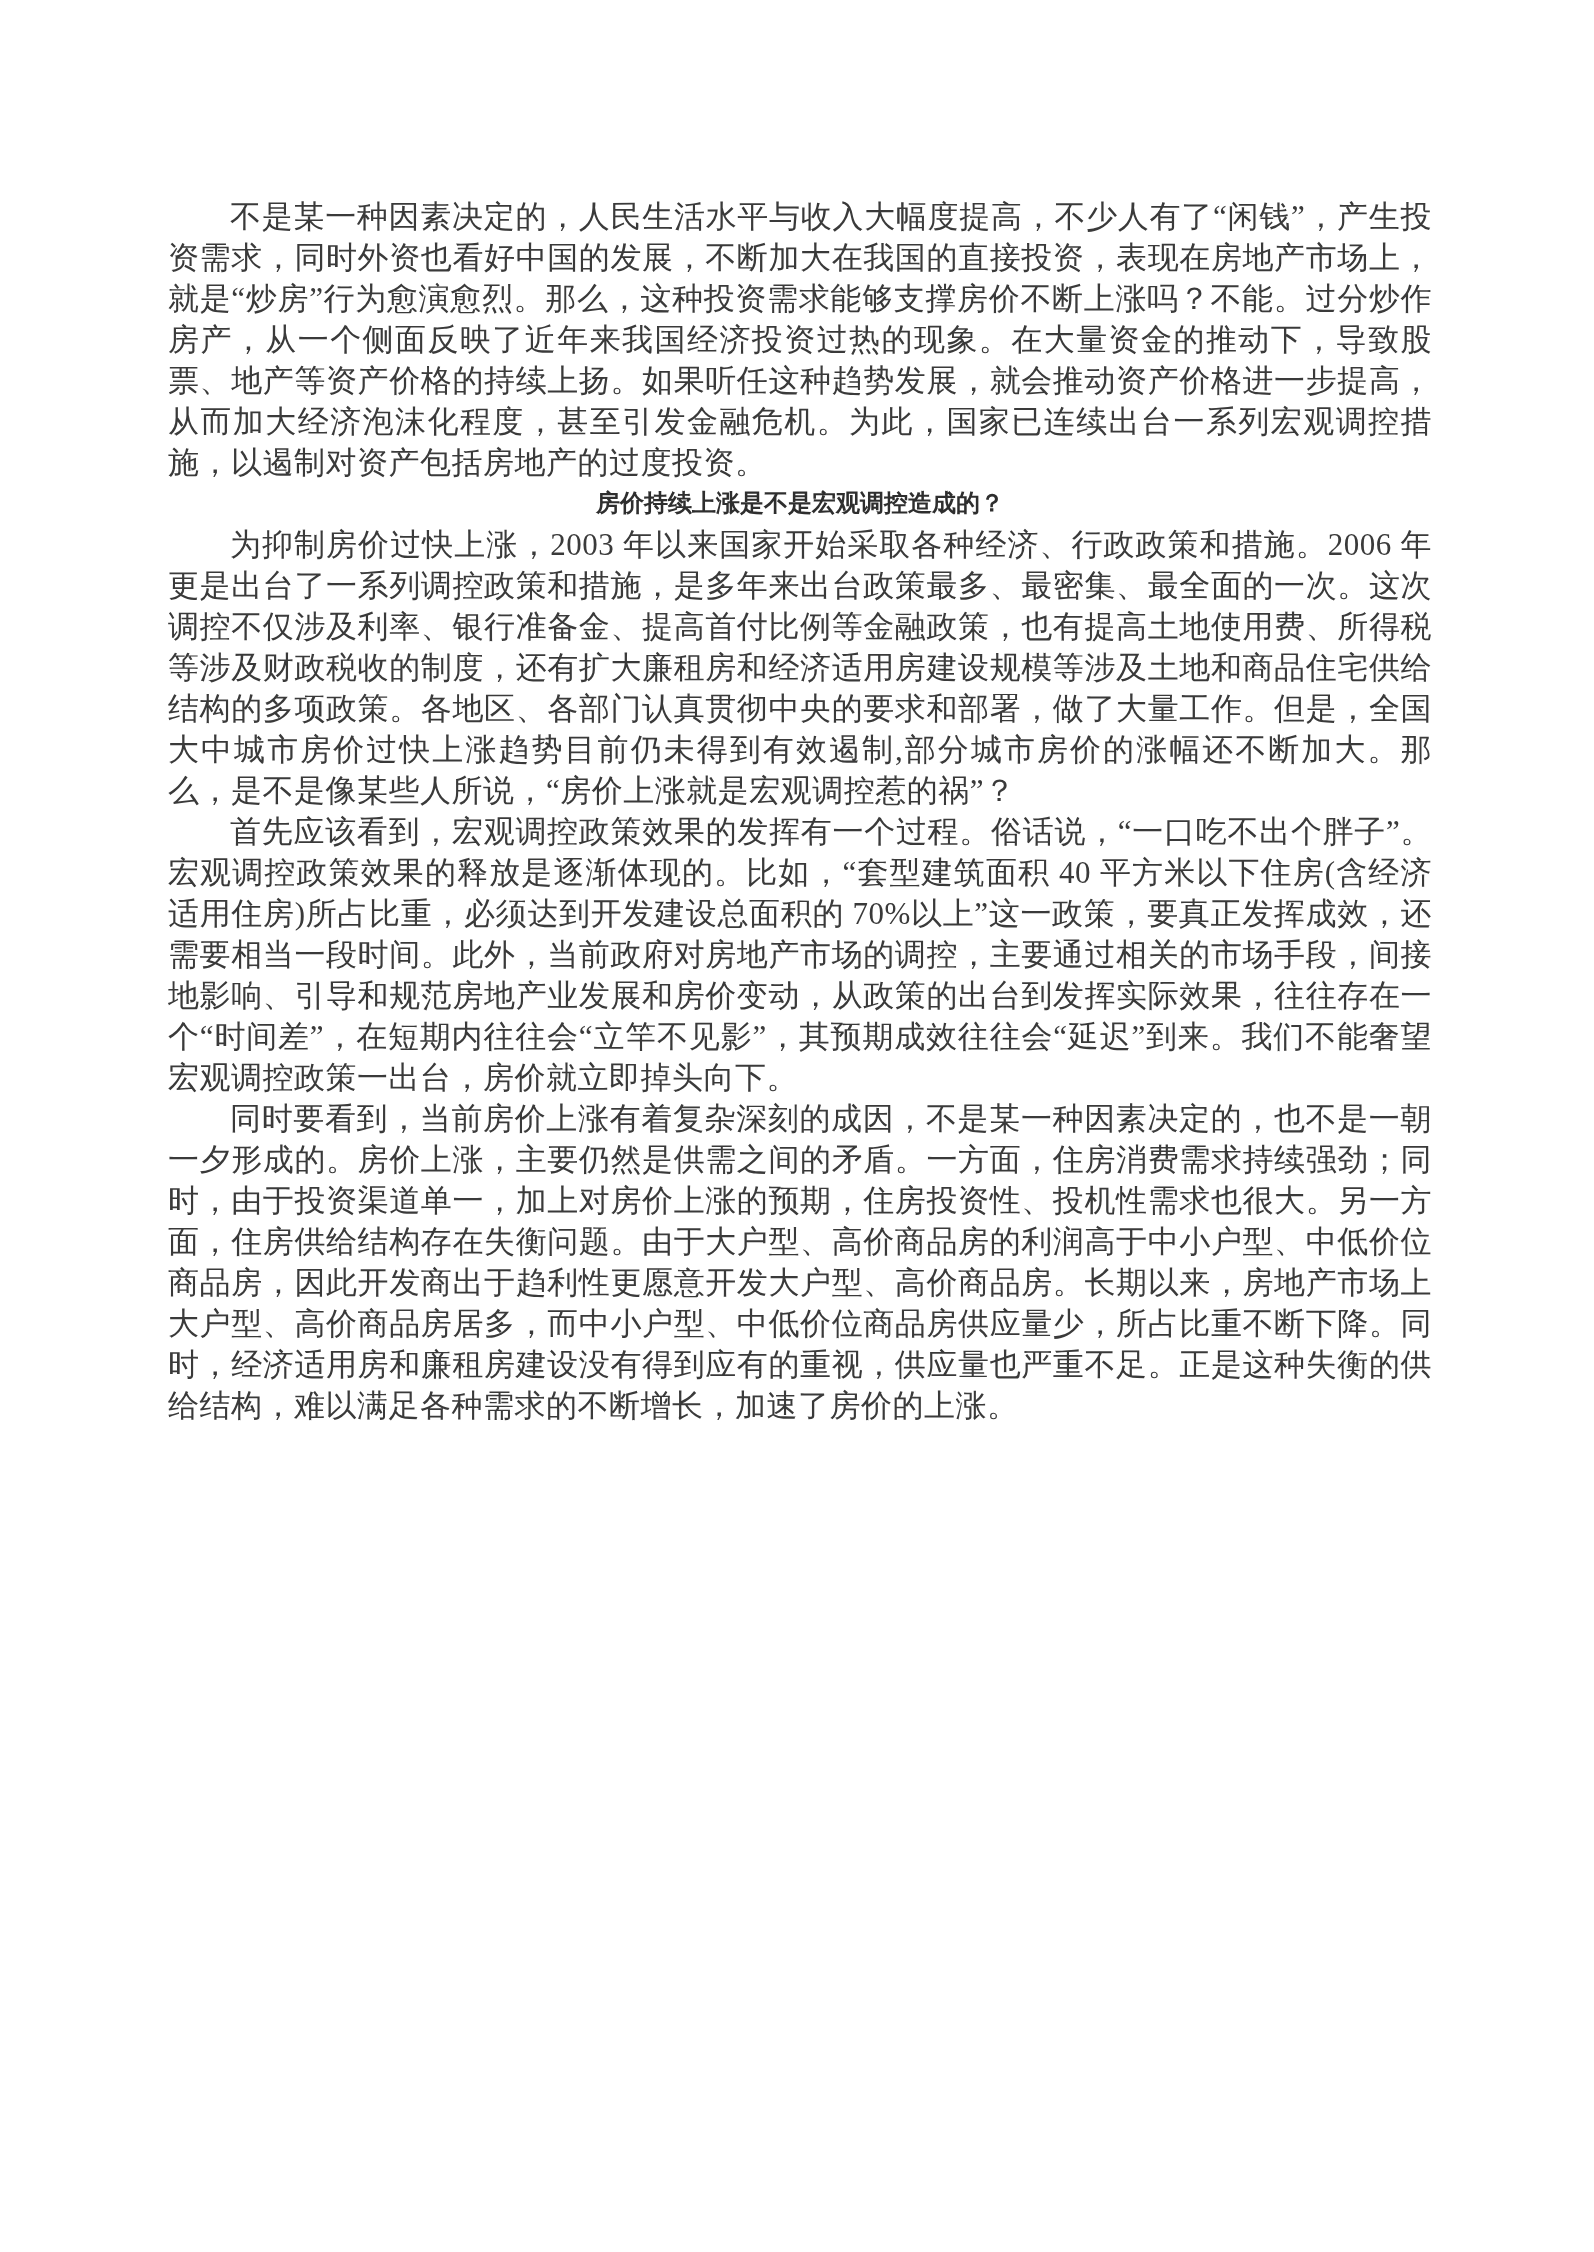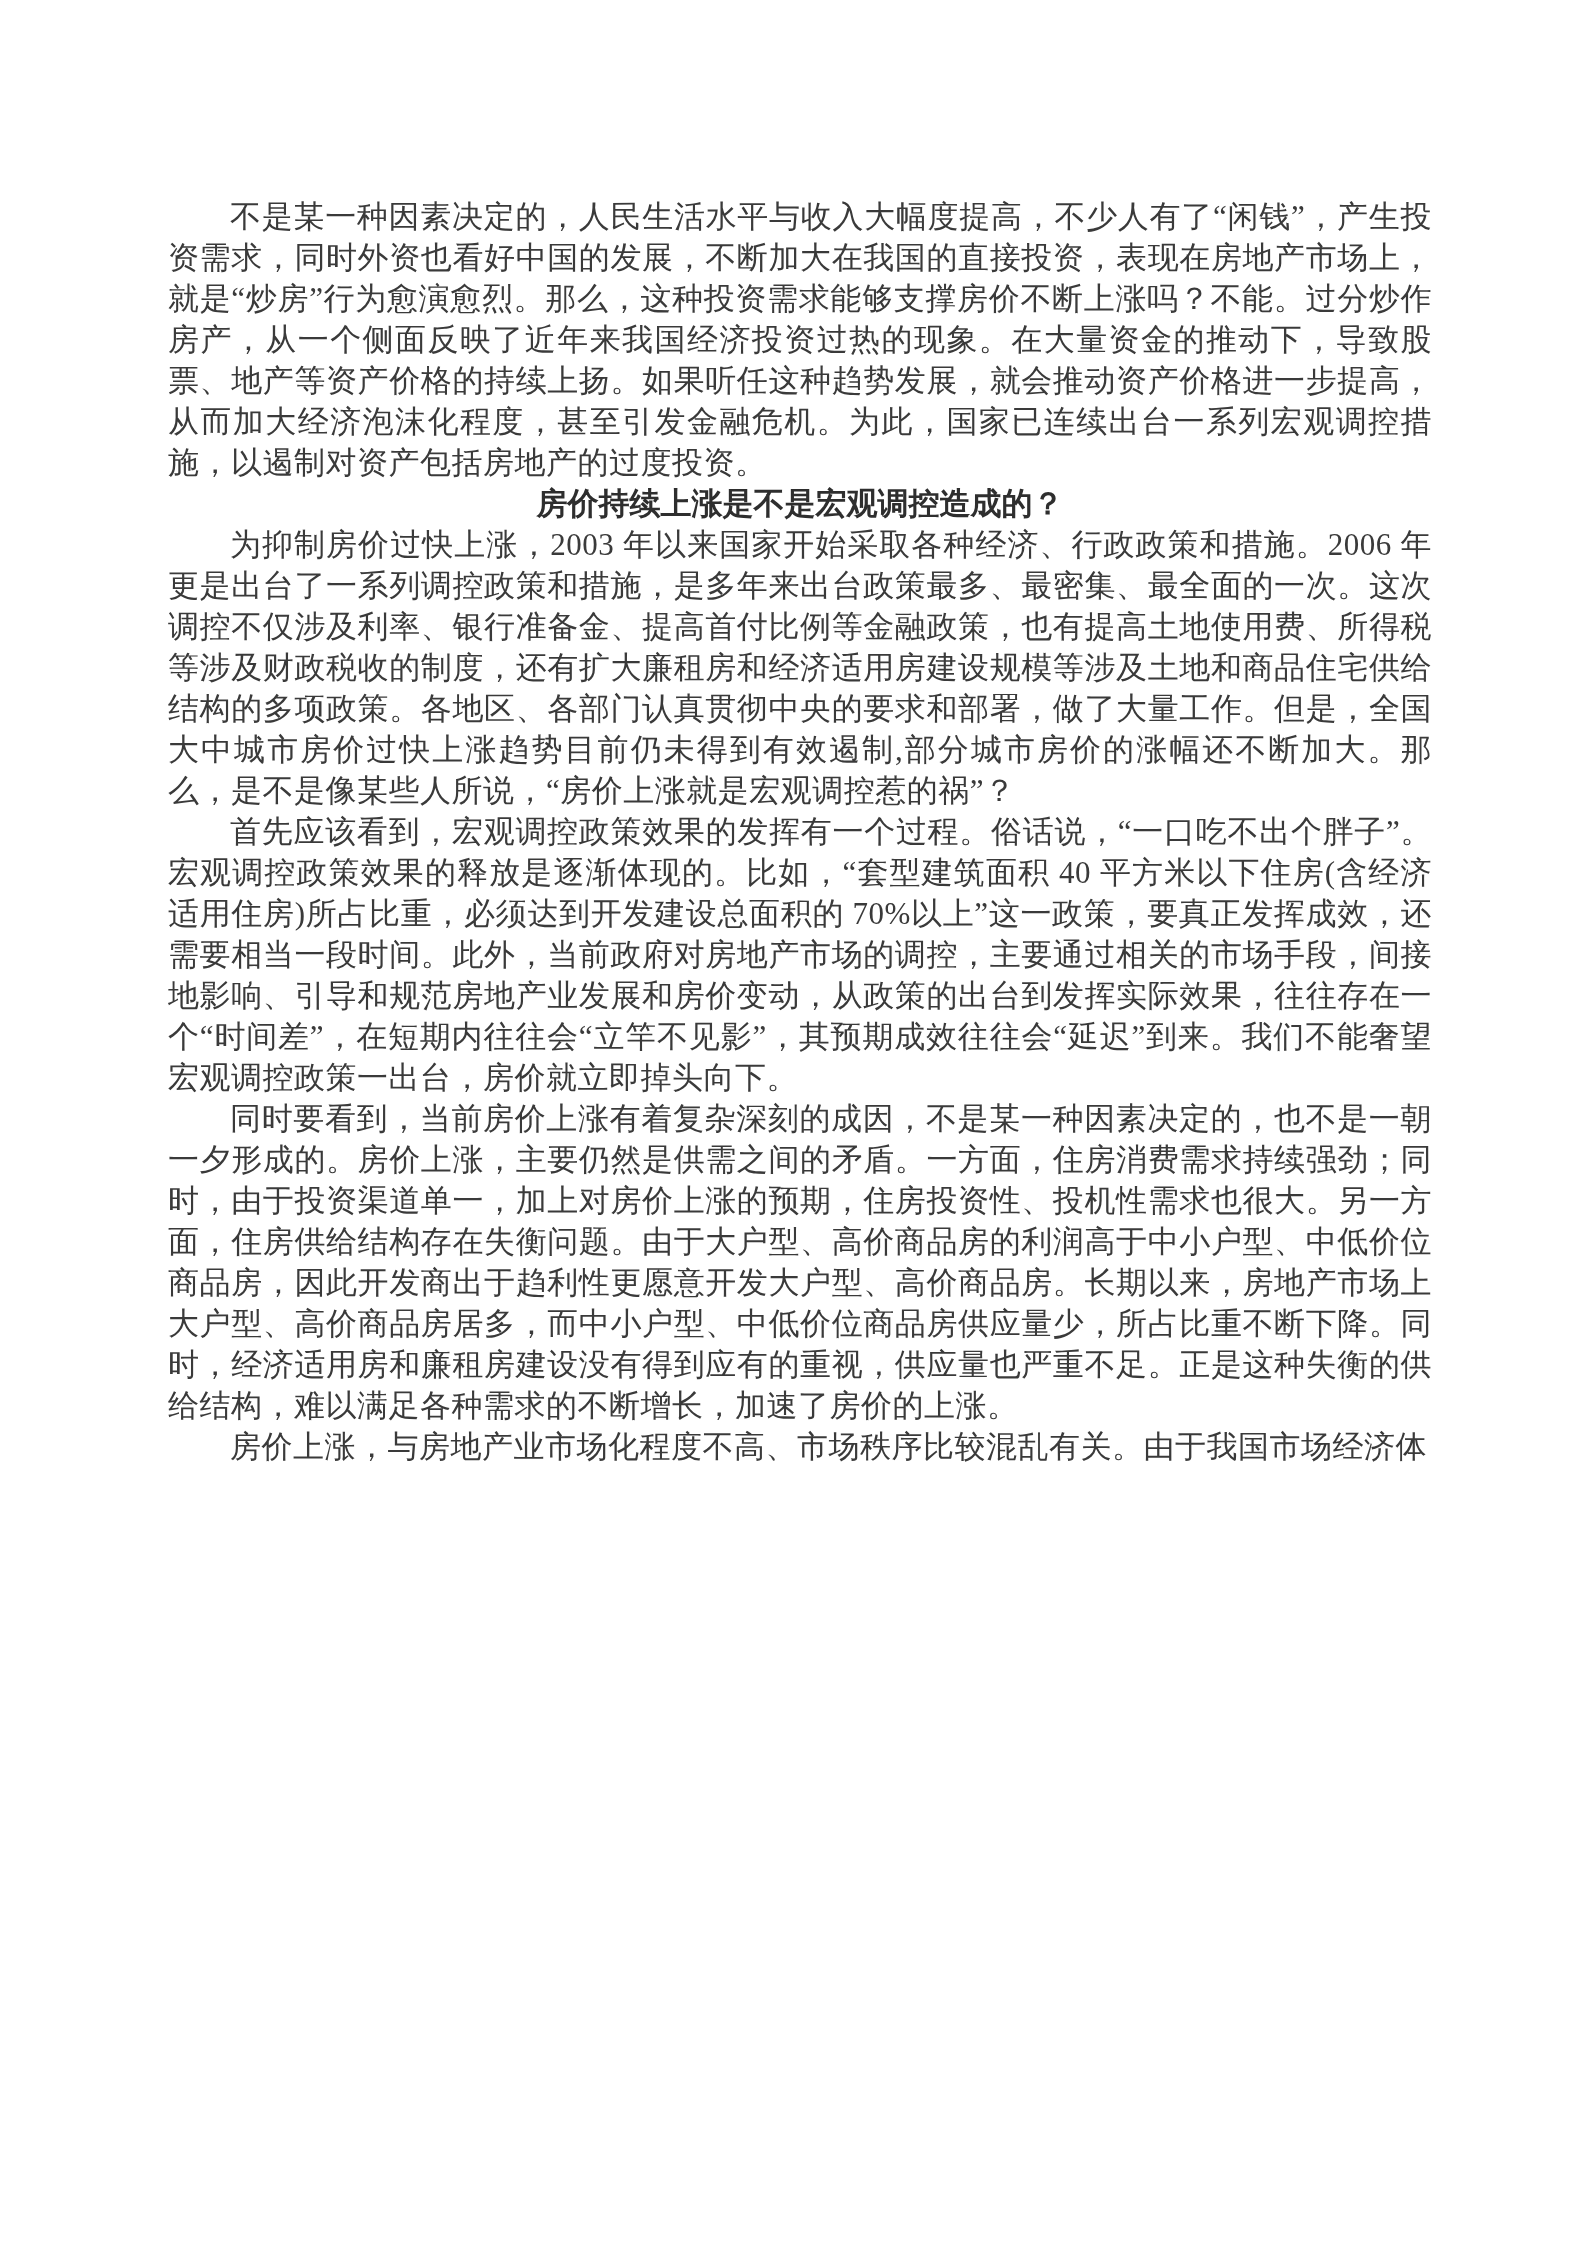--- a/index.html
+++ b/index.html
@@ -29,33 +29,32 @@
   .body-para {
     margin: 0;
     text-indent: 2em;
     letter-spacing: 0.5px;
   }
   .body-para.no-indent {
     text-indent: 0;
   }
   .section-heading {
     margin: 0;
-    font-size: 31px;
+    font-size: 24px;
     line-height: 41px;
     font-weight: bold;
     text-align: center;
     text-indent: 0;
     color: #2e2e2e;
   }
 </style>
 </head>
 <body>
 
 <div class="page">
   <div class="text-block">
     <p class="body-para">不是某一种因素决定的，人民生活水平与收入大幅度提高，不少人有了“闲钱”，产生投资需求，同时外资也看好中国的发展，不断加大在我国的直接投资，表现在房地产市场上，就是“炒房”行为愈演愈烈。那么，这种投资需求能够支撑房价不断上涨吗？不能。过分炒作房产，从一个侧面反映了近年来我国经济投资过热的现象。在大量资金的推动下，导致股票、地产等资产价格的持续上扬。如果听任这种趋势发展，就会推动资产价格进一步提高，从而加大经济泡沫化程度，甚至引发金融危机。为此，国家已连续出台一系列宏观调控措施，以遏制对资产包括房地产的过度投资。</p>
     <h3 class="section-heading">房价持续上涨是不是宏观调控造成的？</h3>
     <p class="body-para">为抑制房价过快上涨，2003 年以来国家开始采取各种经济、行政政策和措施。2006 年更是出台了一系列调控政策和措施，是多年来出台政策最多、最密集、最全面的一次。这次调控不仅涉及利率、银行准备金、提高首付比例等金融政策，也有提高土地使用费、所得税等涉及财政税收的制度，还有扩大廉租房和经济适用房建设规模等涉及土地和商品住宅供给结构的多项政策。各地区、各部门认真贯彻中央的要求和部署，做了大量工作。但是，全国大中城市房价过快上涨趋势目前仍未得到有效遏制,部分城市房价的涨幅还不断加大。那么，是不是像某些人所说，“房价上涨就是宏观调控惹的祸”？</p>
     <p class="body-para">首先应该看到，宏观调控政策效果的发挥有一个过程。俗话说，“一口吃不出个胖子”。宏观调控政策效果的释放是逐渐体现的。比如，“套型建筑面积 40 平方米以下住房(含经济适用住房)所占比重，必须达到开发建设总面积的 70%以上”这一政策，要真正发挥成效，还需要相当一段时间。此外，当前政府对房地产市场的调控，主要通过相关的市场手段，间接地影响、引导和规范房地产业发展和房价变动，从政策的出台到发挥实际效果，往往存在一个“时间差”，在短期内往往会“立竿不见影”，其预期成效往往会“延迟”到来。我们不能奢望宏观调控政策一出台，房价就立即掉头向下。</p>
     <p class="body-para">同时要看到，当前房价上涨有着复杂深刻的成因，不是某一种因素决定的，也不是一朝一夕形成的。房价上涨，主要仍然是供需之间的矛盾。一方面，住房消费需求持续强劲；同时，由于投资渠道单一，加上对房价上涨的预期，住房投资性、投机性需求也很大。另一方面，住房供给结构存在失衡问题。由于大户型、高价商品房的利润高于中小户型、中低价位商品房，因此开发商出于趋利性更愿意开发大户型、高价商品房。长期以来，房地产市场上大户型、高价商品房居多，而中小户型、中低价位商品房供应量少，所占比重不断下降。同时，经济适用房和廉租房建设没有得到应有的重视，供应量也严重不足。正是这种失衡的供给结构，难以满足各种需求的不断增长，加速了房价的上涨。</p>
-    <p class="body-para">房价上涨，与房地产业市场化程度不高、市场秩序比较混乱有关。由于我国市场经济体</p>
   </div>
 </div>
 
 </body></html>

